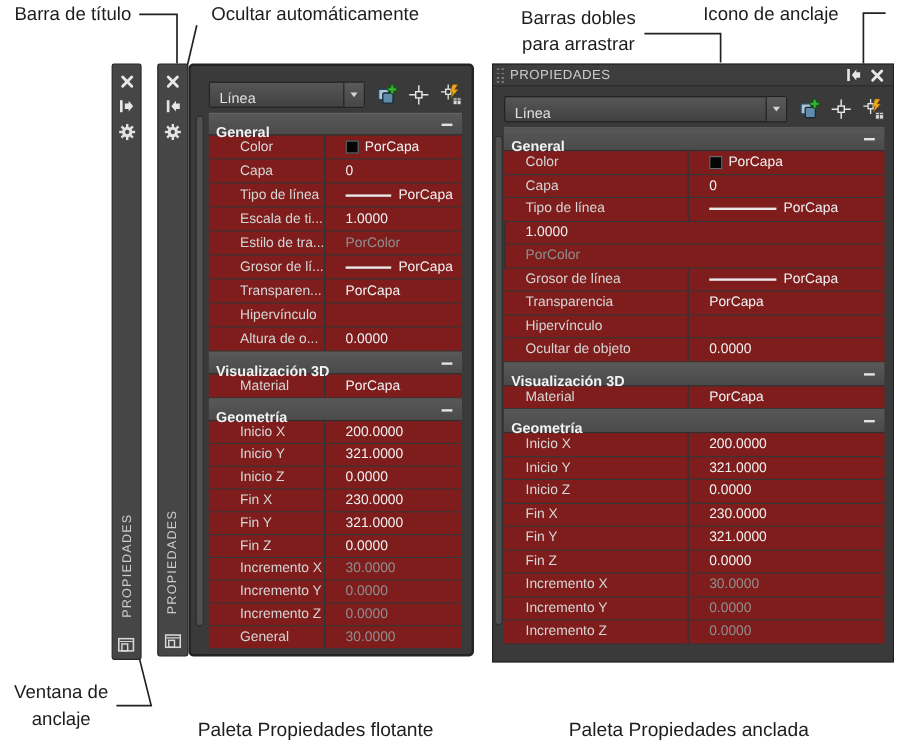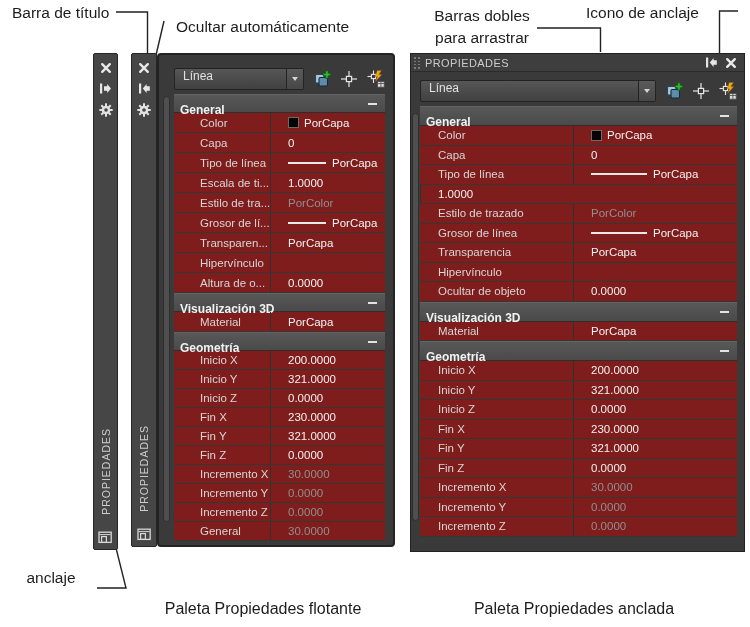--- a/index.html
+++ b/index.html
@@ -16,21 +16,21 @@
   .vbar{background:#464646;border:1px solid #262626;border-radius:2px;
         display:flex;flex-direction:column;align-items:center;box-sizing:border-box;}
   .vbar-btn{width:100%;height:21px;display:flex;align-items:center;justify-content:center;}
   .vlabel{writing-mode:vertical-rl;transform:rotate(180deg);font-size:10.5px;
           color:#cdcdcd;letter-spacing:1px;margin-top:auto;margin-bottom:16px;}
   .anchor-btn{margin-bottom:5px;display:flex;align-items:center;justify-content:center;}
 
   .pal-body{background:#3a3a3a;border:2px solid #232323;border-radius:4px;
             box-sizing:border-box;position:relative;}
   .combo-row{display:flex;align-items:center;}
-  .combo{height:22px;flex:1;display:flex;align-items:flex-start;box-sizing:border-box;
+  .combo{height:22px;flex:1;display:flex;align-items:flex-end;box-sizing:border-box;
          background:linear-gradient(#565656,#414141);border:1px solid #232323;border-radius:2px;gap:48px;}
   .combo-text{flex:1;padding-left:8px;font-size:12px;color:#e0e0e0;}
   .combo-arrow{width:16px;height:100%;border-left:1px solid #232323;display:flex;
                align-items:center;justify-content:center;background:linear-gradient(#5a5a5a,#474747);}
   .combo-arrow i{width:0;height:0;border-left:3.5px solid transparent;border-right:3.5px solid transparent;
                  border-top:4.5px solid #d6d6d6;}
   .tool-ic{width:18px;height:18px;margin-left:9px;flex:0 0 auto;}
 
   .sec-header{height:19px;display:flex;align-items:center;
               background:linear-gradient(#585858,#4a4a4a);
@@ -142,27 +142,28 @@
 
 <svg class="callouts" width="750" height="627">
   <path d="M116 12 H147.5 V53" fill="none" stroke="#222" stroke-width="1.4"></path>
   <path d="M164 21 L149 85" fill="none" stroke="#222" stroke-width="1.4"></path>
   <path d="M537 28 H600.5 V52" fill="none" stroke="#222" stroke-width="1.4"></path>
   <path d="M738 11 H719.5 V53" fill="none" stroke="#222" stroke-width="1.4"></path>
   <path d="M97 588 H126 L116 548" fill="none" stroke="#222" stroke-width="1.4"></path>
 </svg>
 
 <div class="ann" style="left:12px;top:2px">Barra de título</div>
-<div class="ann" style="left:176px;top:16px">Ocultar automáticamente</div>
+<div class="ann" style="left:176px;top:2px">Ocultar automáticamente</div>
 <div class="ann center" style="left:426px;top:5px;width:112px">
   <div>Barras dobles</div>
   <div>para arrastrar</div>
 </div>
 <div class="ann" style="left:586px;top:2px">Icono de anclaje</div>
 <div class="ann center" style="left:6px;top:567px;width:90px">
+  <div>Ventana de</div>
   <div>anclaje</div>
 </div>
 <div class="caption" style="left:130px;top:600px;width:266px">Paleta Propiedades flotante</div>
 <div class="caption" style="left:424px;top:600px;width:300px">Paleta Propiedades anclada</div>
 
 <div id="collapsed-bar" class="vbar">
   <span class="vbar-btn">
       <svg width="12" height="12">
         <use href="#ic-x"></use>
       </svg>
@@ -442,21 +443,20 @@
                 <span class="swatch-line"></span>
                 <span>PorCapa</span>
               </span>
             </div>
             <div class="prop-row">
               <span class="prop-value">
                 <span>1.0000</span>
               </span>
             </div>
             <div class="prop-row">
-              <span class="prop-label">Estilo de trazado</span>
               <span class="prop-value muted">
                 <span>PorColor</span>
               </span>
             </div>
             <div class="prop-row">
               <span class="prop-label">Grosor de línea</span>
               <span class="prop-value">
                 <span class="swatch-line"></span>
                 <span>PorCapa</span>
               </span>

